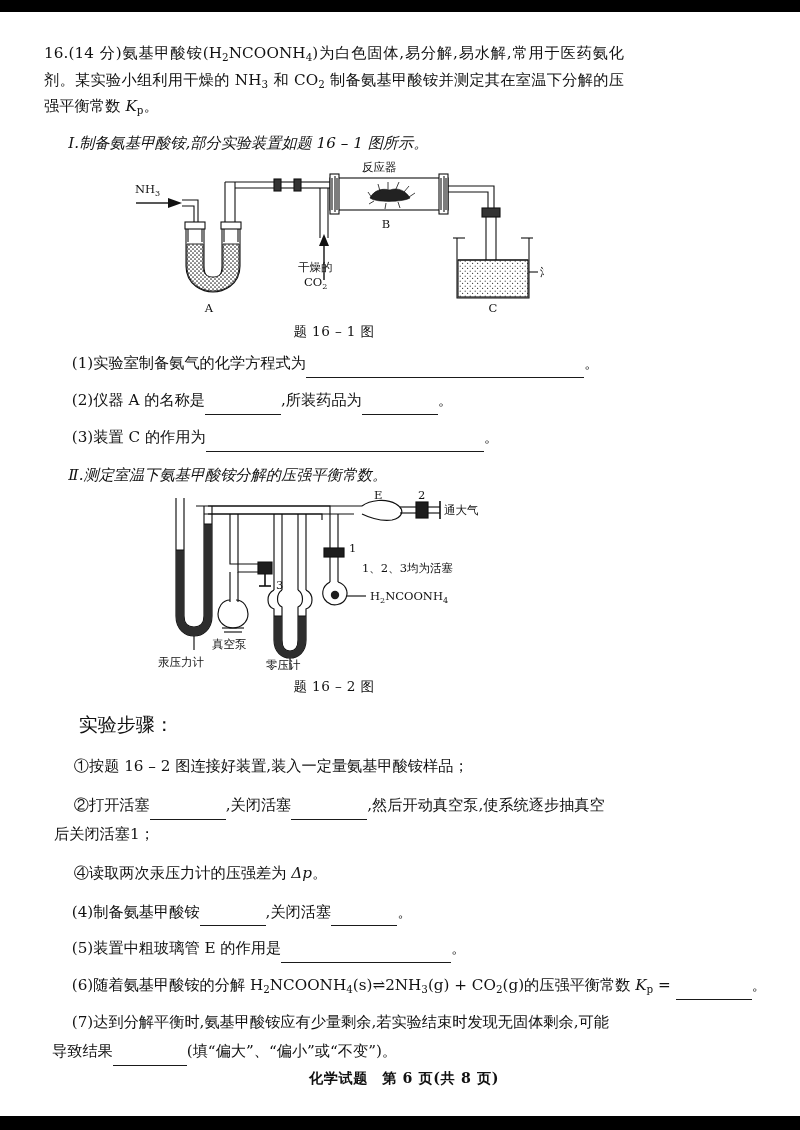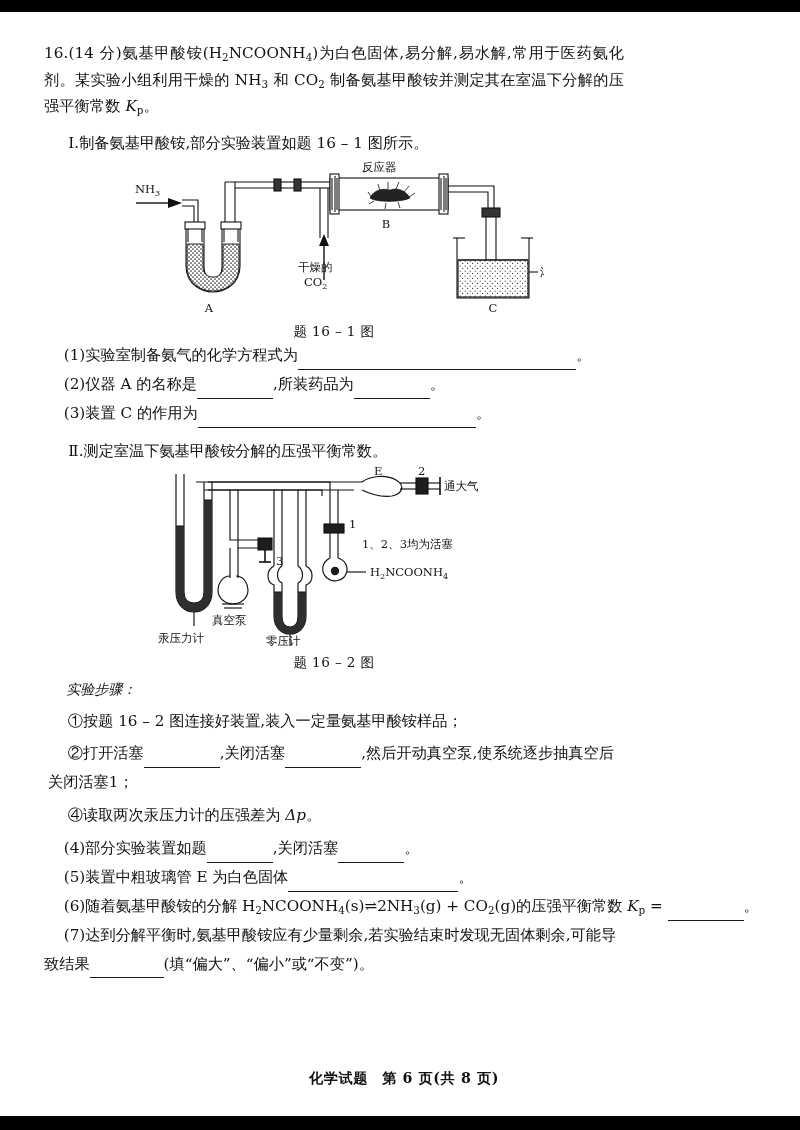--- a/index.html
+++ b/index.html
@@ -42,40 +42,40 @@
     text-align: justify;
     text-justify: inter-ideograph;
     margin: 0;
     letter-spacing: 0.1px;
   }
   .sec-head {
     font-size: 15.2px;
     line-height: 1.72;
     margin: 10px 0 0 0;
     text-indent: 1.6em;
+    font-style: italic;
   }
   .qline {
     font-size: 15.2px;
     line-height: 1.9;
-    margin: 0;
+    margin: 8px;
     text-indent: 1.3em;
     white-space: nowrap;
   }
   .qline.wrap { white-space: normal; text-indent: 1.3em; }
   .steps-head {
-    font-size: 14px;
+    font-size: 19px;
     line-height: 1.9;
-    margin: 4px;
+    margin: 10px;
     text-indent: 1.3em;
-    font-style: italic;
   }
   .stepline {
     font-size: 15.2px;
     line-height: 1.9;
-    margin: 4px;
+    margin: 10px;
     text-indent: 1.3em;
   }
   .stepline.flow {
     text-indent: 2.2em;
     text-align: justify;
     text-justify: inter-ideograph;
     white-space: normal;
   }
   sub { font-size: 0.68em; vertical-align: -0.28em; }
   .ital { font-style: italic; }
@@ -351,25 +351,25 @@
   <p class="stepline">
     <span>②</span><span>打开活塞</span><span class="blank b-sm"></span><span>,关闭活塞</span><span class="blank b-sm"></span><span>,然后开动真空泵,使系统逐步抽真空后关闭活塞1；</span>
   </p>
 
 
   <p class="stepline">
     <span>④</span><span>读取两次汞压力计的压强差为 </span><span class="ital">Δp</span><span>。</span>
   </p>
 
   <p class="qline">
-    <span>(4)</span><span>部分实验装置如题</span><span class="blank b-xs"></span><span>,关闭活塞</span><span class="blank b-xs"></span><span>。</span>
-  </p>
-
-  <p class="qline">
-    <span>(5)</span><span>装置中粗玻璃管 E 为白色固体</span><span class="blank b-md"></span><span>。</span>
+    <span>(4)</span><span>制备氨基甲酸铵</span><span class="blank b-xs"></span><span>,关闭活塞</span><span class="blank b-xs"></span><span>。</span>
+  </p>
+
+  <p class="qline">
+    <span>(5)</span><span>装置中粗玻璃管 E 的作用是</span><span class="blank b-md"></span><span>。</span>
   </p>
 
   <p class="qline">
     <span>(6)</span><span>随着氨基甲酸铵的分解 H</span><sub>2</sub><span>NCOONH</span><sub>4</sub><span>(s)</span><span>⇌</span><span>2NH</span><sub>3</sub><span>(g) + CO</span><sub>2</sub><span>(g)的压强平衡常数 </span><span class="ital">K</span><sub>p</sub><span> = </span><span class="blank b-sm"></span><span>。</span>
   </p>
 
   <p class="qline wrap">
     <span>(7)</span><span>达到分解平衡时,氨基甲酸铵应有少量剩余,若实验结束时发现无固体剩余,可能导致结果</span><span class="blank b-lead"></span><span>(填“偏大”、“偏小”或“不变”)。</span>
   </p>
 

